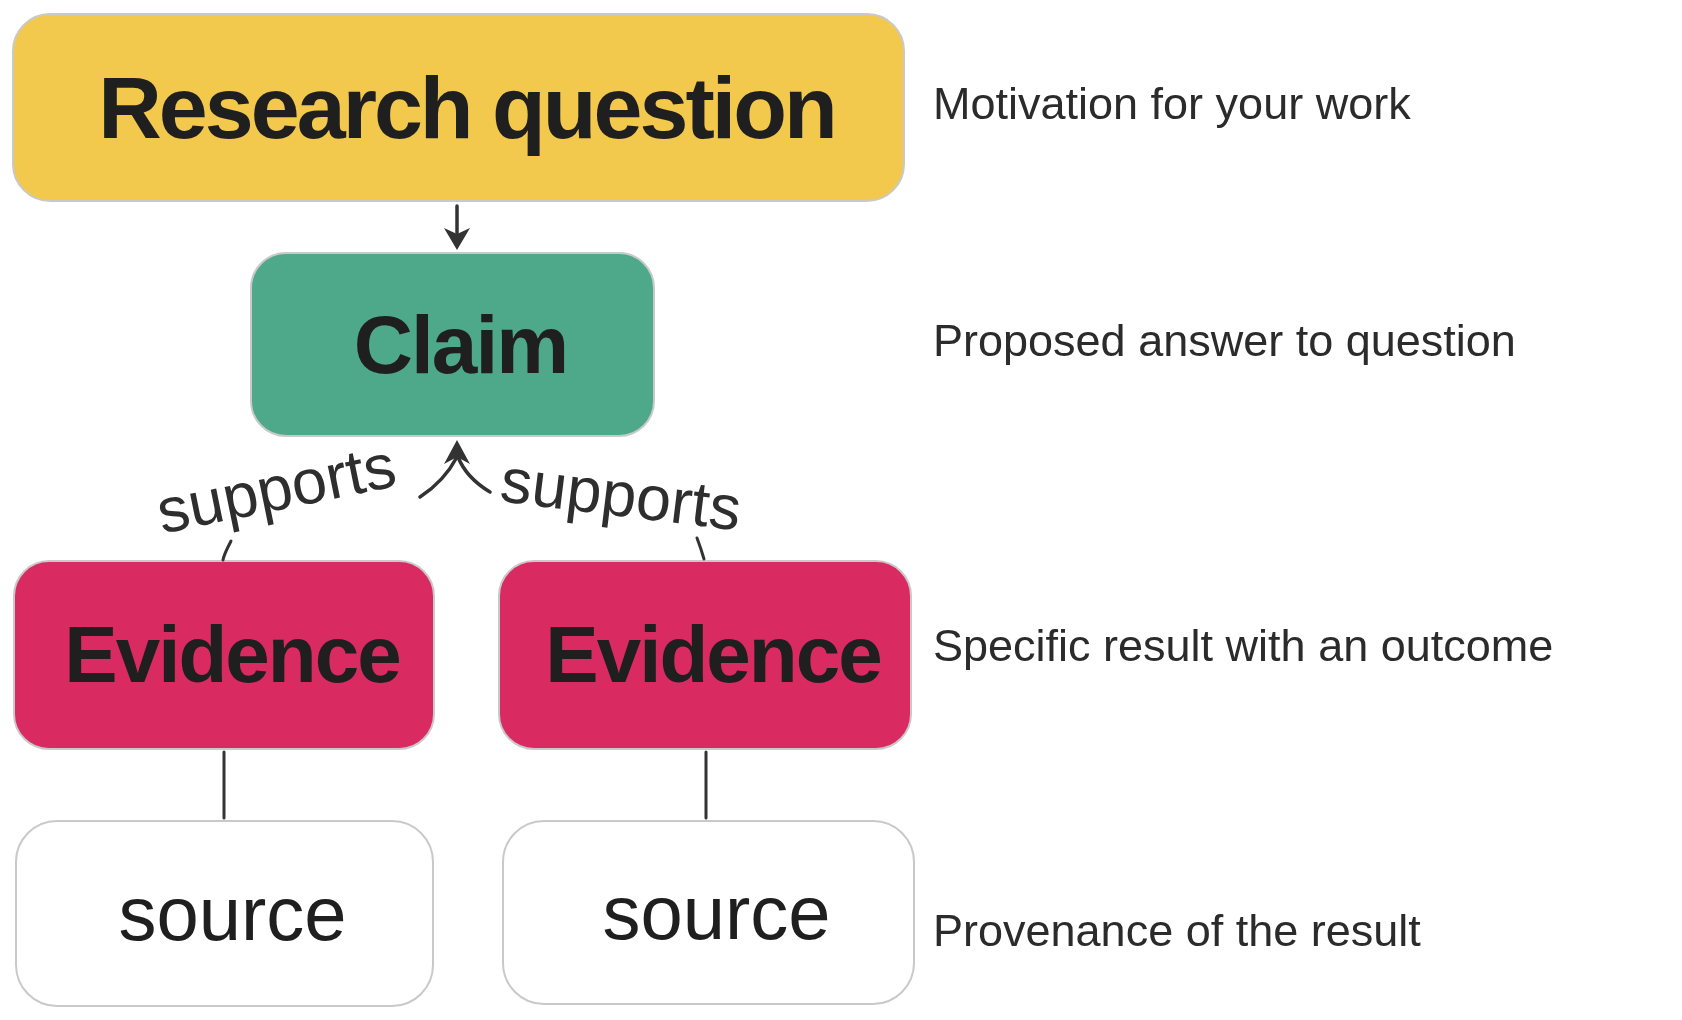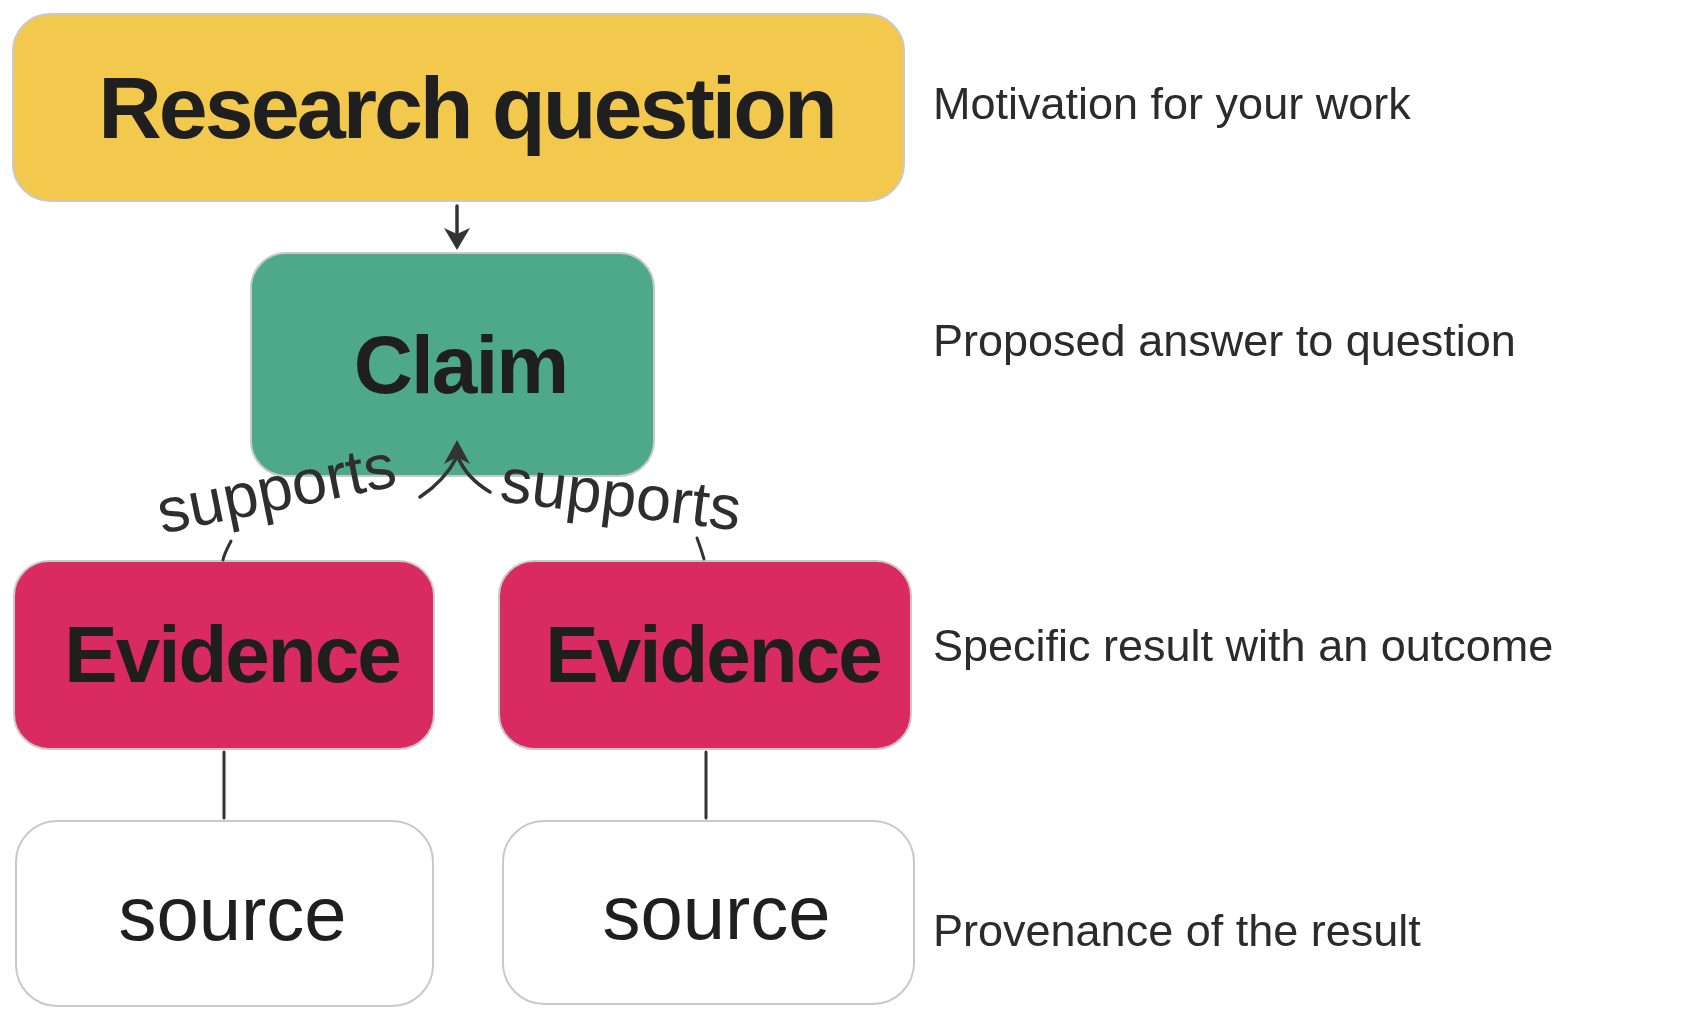--- a/index.html
+++ b/index.html
@@ -14,21 +14,21 @@
     position:absolute;
     display:flex;align-items:center;justify-content:center;
     box-sizing:border-box;
     border:2.5px solid #c9c9c9;
     color:#1f1f1f;
     text-align:center;
     padding-left:16px;
   }
   .node.bold{font-weight:bold;}
   .node-rq{left:12px;top:13px;width:893px;height:189px;border-radius:38px;font-size:88px;letter-spacing:-3px;}
-  .node-claim{left:250px;top:252px;width:405px;height:225px;border-radius:36px;font-size:82px;letter-spacing:-2px;}
+  .node-claim{left:250px;top:252px;width:405px;height:185px;border-radius:36px;font-size:82px;letter-spacing:-2px;}
   .node-ev-l{left:13px;top:560px;width:422px;height:190px;border-radius:36px;font-size:80px;letter-spacing:-2px;}
   .node-ev-r{left:498px;top:560px;width:414px;height:190px;border-radius:36px;font-size:80px;letter-spacing:-2px;}
   .node-src-l{left:15px;top:820px;width:419px;height:187px;border-radius:42px;font-size:76px;}
   .node-src-r{left:502px;top:820px;width:413px;height:185px;border-radius:42px;font-size:76px;}
   .edge-label{
     position:absolute;
     color:#2e2e2e;
     font-size:63px;
     white-space:nowrap;
     text-align:center;

